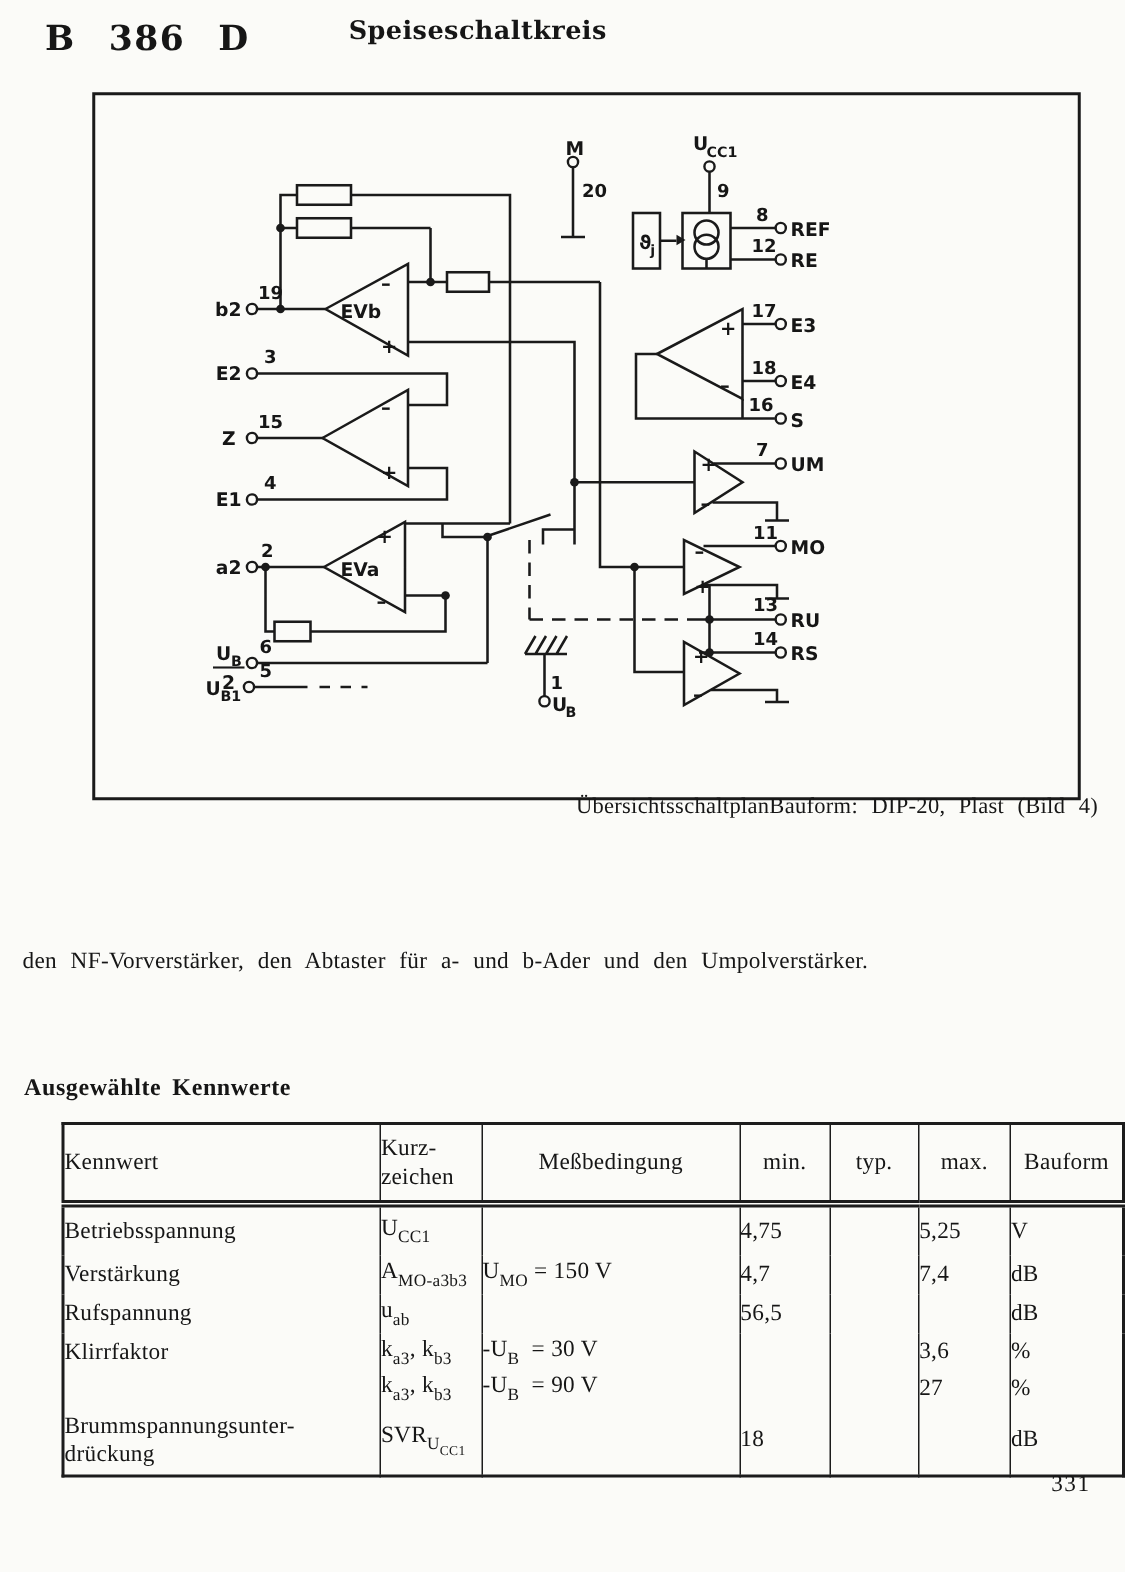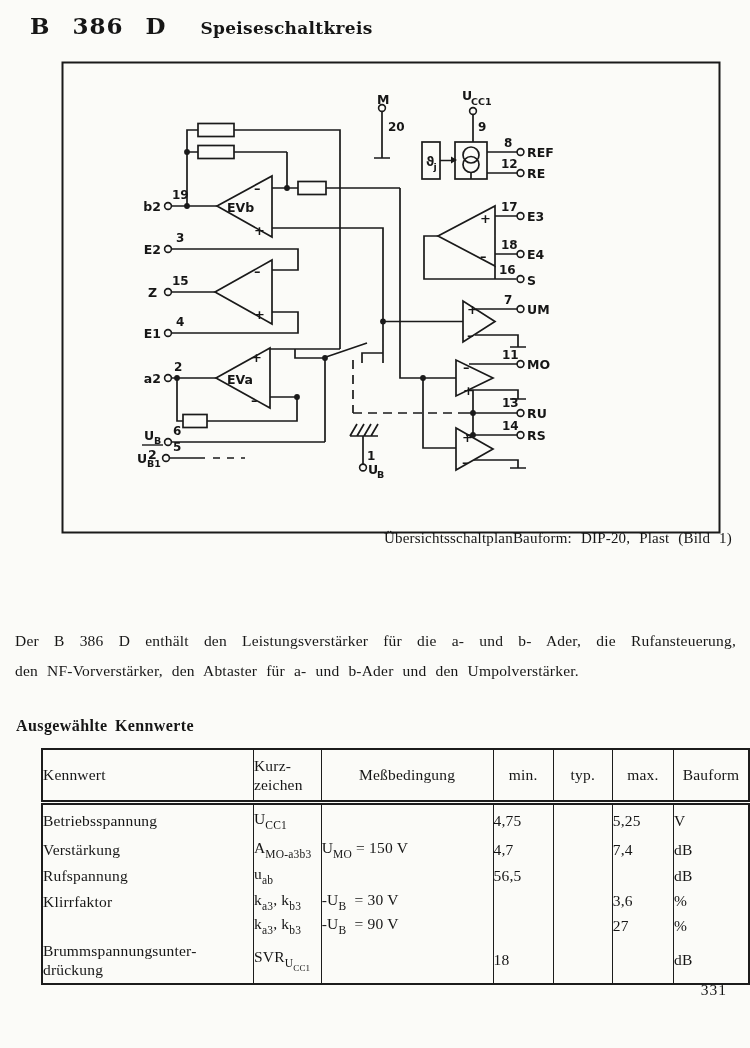--- a/index.html
+++ b/index.html
@@ -1,21 +1,21 @@
 <!DOCTYPE html>
 <html><head>
 <meta charset="utf-8">
 <style>
   html,body{margin:0;padding:0;}
   body{
     width:750px;height:1048px;position:relative;overflow:hidden;
     background:#fbfbf8;color:#161616;
     font-family:"Liberation Serif", serif;
   }
-  .titlebar{position:absolute;top:12px;left:30px;display:flex;align-items:flex-end;}
+  .titlebar{position:absolute;top:12px;left:30px;display:flex;align-items:flex-start;gap:32px;}
   .title-code{
     font-family:"DejaVu Serif", serif;font-weight:bold;font-size:23px;
     letter-spacing:1px;word-spacing:13px;
   }
   .title-sub{
     font-family:"DejaVu Serif", serif;font-weight:bold;font-size:17px;
     margin-left:34px;letter-spacing:0.3px;position:relative;top:-1px;
   }
   .fig{position:absolute;top:0;left:0;}
   svg text{font-family:"DejaVu Sans", sans-serif;font-weight:bold;fill:#161616;}
@@ -224,25 +224,24 @@
     <text class="tsig" x="467" y="340">–</text>
     <text class="tsig" x="463" y="372">–</text>
     <text class="tsig" x="463" y="395">+</text>
     <text class="tsig" x="462" y="442">+</text>
     <text class="tsig" x="462" y="467">–</text>
   </g>
 </svg>
 
 <div class="caption-row">
   <span>Übersichtsschaltplan</span>
-  <span>Bauform: DIP-20, Plast (Bild 1)</span>
+  <span>Bauform: DIP-20, Plast (Bild 4)</span>
 </div>
 
 <div class="para">
-  <div class="l1">Der B 386 D enthält den Leistungsverstärker für die a- und b- Ader, die Rufansteuerung,</div>
   <div class="l2">den NF-Vorverstärker, den Abtaster für a- und b-Ader und den Umpolverstärker.</div>
 </div>
 
 <div class="tbl-heading">Ausgewählte Kennwerte</div>
 
 <table class="kw">
   <colgroup>
     <col style="width:213px">
       <col style="width:68px">
       <col style="width:174px">

